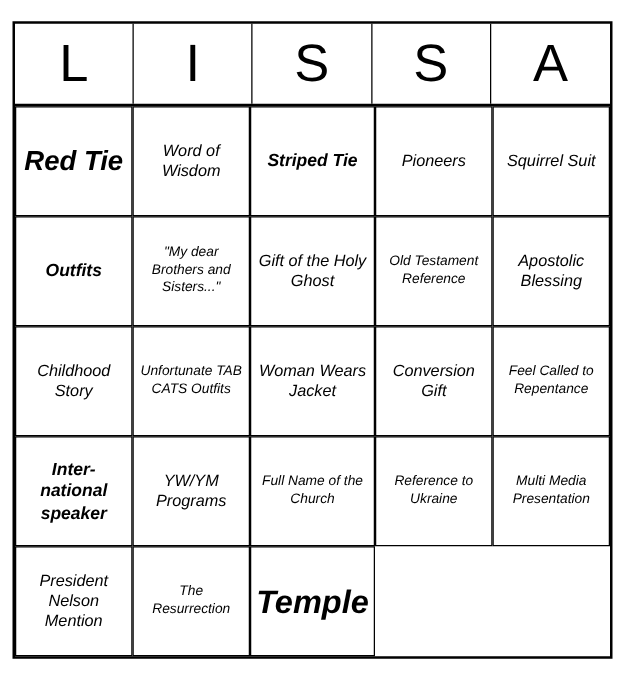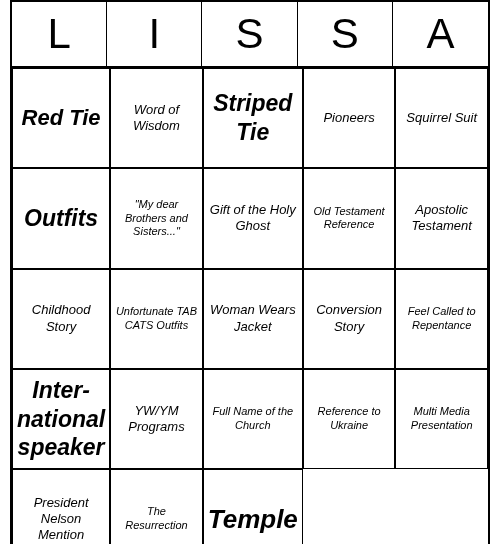--- a/index.html
+++ b/index.html
@@ -46,21 +46,21 @@
       padding: 6px 4px;
       min-height: 88px;
       font-size: 13px;
       line-height: 1.25;
     }
     .bingo-cell.large-text {
       font-size: 22px;
       font-weight: bold;
     }
     .bingo-cell.medium-text {
-      font-size: 23px;
+      font-size: 14px;
       font-weight: bold;
     }
     .bingo-cell.small-text {
       font-size: 11px;
     }
     .bingo-cell.large-bold {
       font-size: 26px;
       font-weight: bold;
     }
   </style>
@@ -78,25 +78,25 @@
   <div class="bingo-grid">
   <div class="bingo-cell large-text">Red Tie</div>
       <div class="bingo-cell normal">Word of Wisdom</div>
       <div class="bingo-cell medium-text">Striped Tie</div>
       <div class="bingo-cell normal">Pioneers</div>
       <div class="bingo-cell normal">Squirrel Suit</div>
       <div class="bingo-cell medium-text">Outfits</div>
       <div class="bingo-cell small-text">"My dear Brothers and Sisters..."</div>
       <div class="bingo-cell normal">Gift of the Holy Ghost</div>
       <div class="bingo-cell small-text">Old Testament Reference</div>
-      <div class="bingo-cell normal">Apostolic Testament</div>
+      <div class="bingo-cell normal">Apostolic Blessing</div>
       <div class="bingo-cell normal">Childhood Story</div>
       <div class="bingo-cell small-text">Unfortunate TAB CATS Outfits</div>
       <div class="bingo-cell normal">Woman Wears Jacket</div>
-      <div class="bingo-cell normal">Conversion Story</div>
+      <div class="bingo-cell normal">Conversion Gift</div>
       <div class="bingo-cell small-text">Feel Called to Repentance</div>
       <div class="bingo-cell medium-text">Inter-national speaker</div>
       <div class="bingo-cell normal">YW/YM Programs</div>
       <div class="bingo-cell small-text">Full Name of the Church</div>
       <div class="bingo-cell small-text">Reference to Ukraine</div>
       <div class="bingo-cell small-text">Multi Media Presentation</div>
       <div class="bingo-cell normal">President Nelson Mention</div>
       <div class="bingo-cell small-text">The Resurrection</div>
       <div class="bingo-cell large-bold">Temple</div>
     </div>

